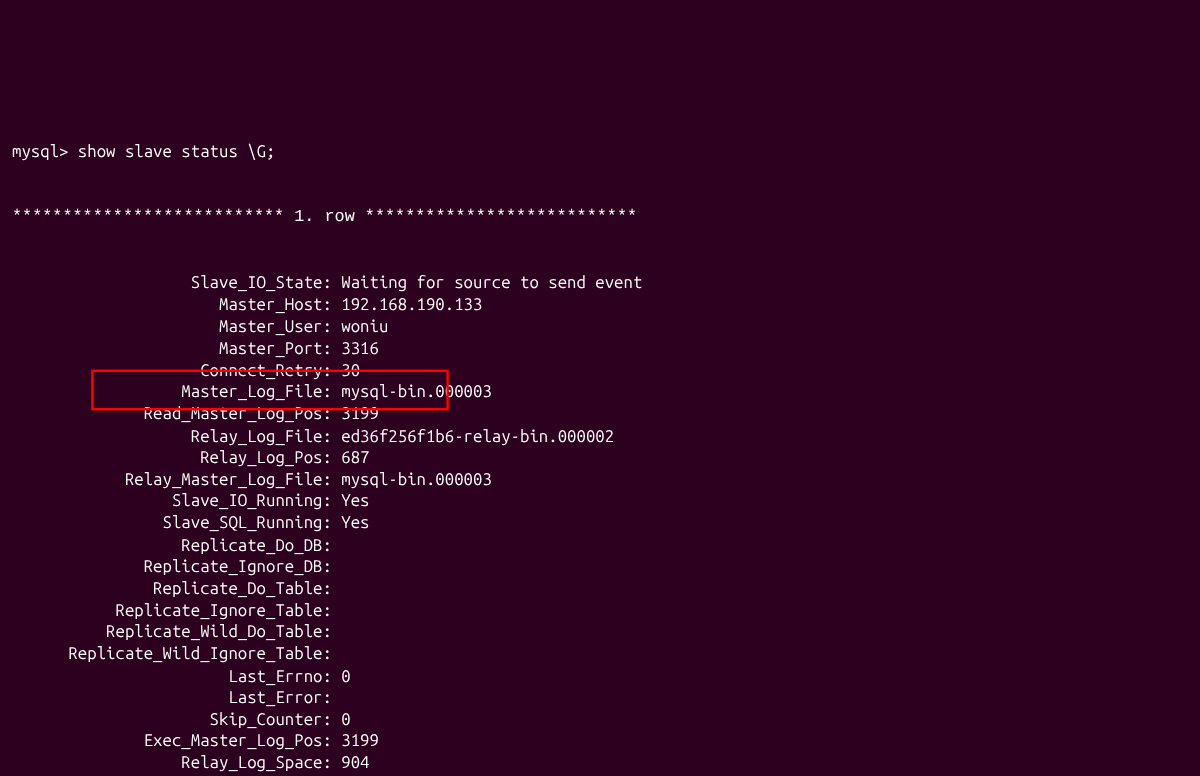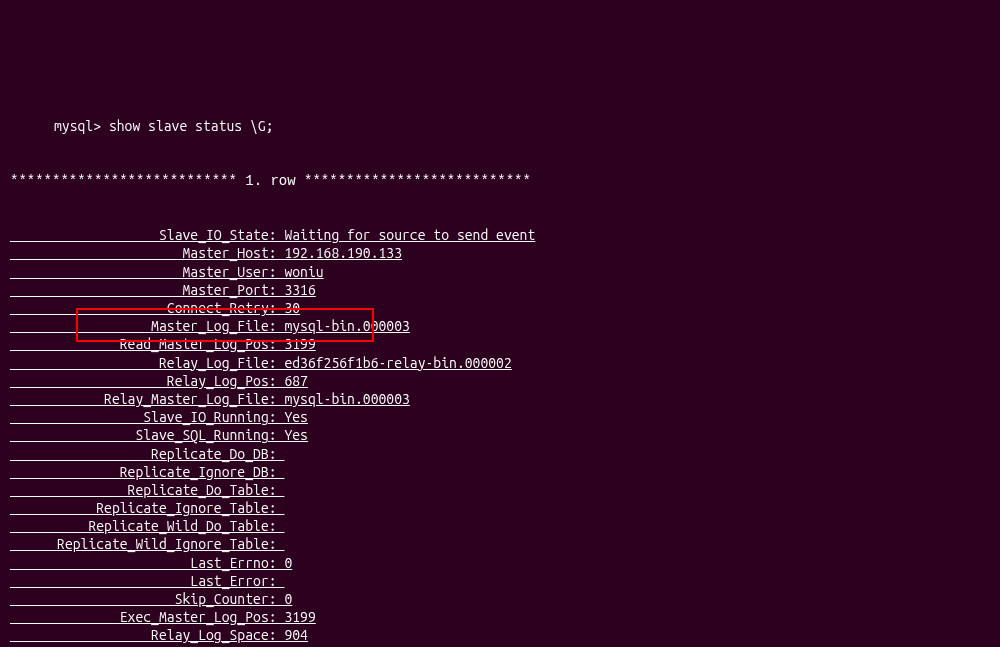--- a/index.html
+++ b/index.html
@@ -14,29 +14,27 @@
       font-size: 14px;
       line-height: 1.3;
       padding: 8px 10px;
       width: 1000px;
       height: 647px;
       overflow: hidden;
       white-space: pre;
     }
     .prompt-line {
       color: #ffffff;
-      margin-left: 44px;
     }
     .separator-line {
       color: #ffffff;
       font-family: Liberation Mono, monospace;
     }
     .row-line {
       display: block;
-      text-decoration: underline;
     }
     .highlight-box {
       position: absolute;
       border: 2px solid #ff0000;
       pointer-events: none;
     }
     #terminal-output {
       position: relative;
     }
   </style>

